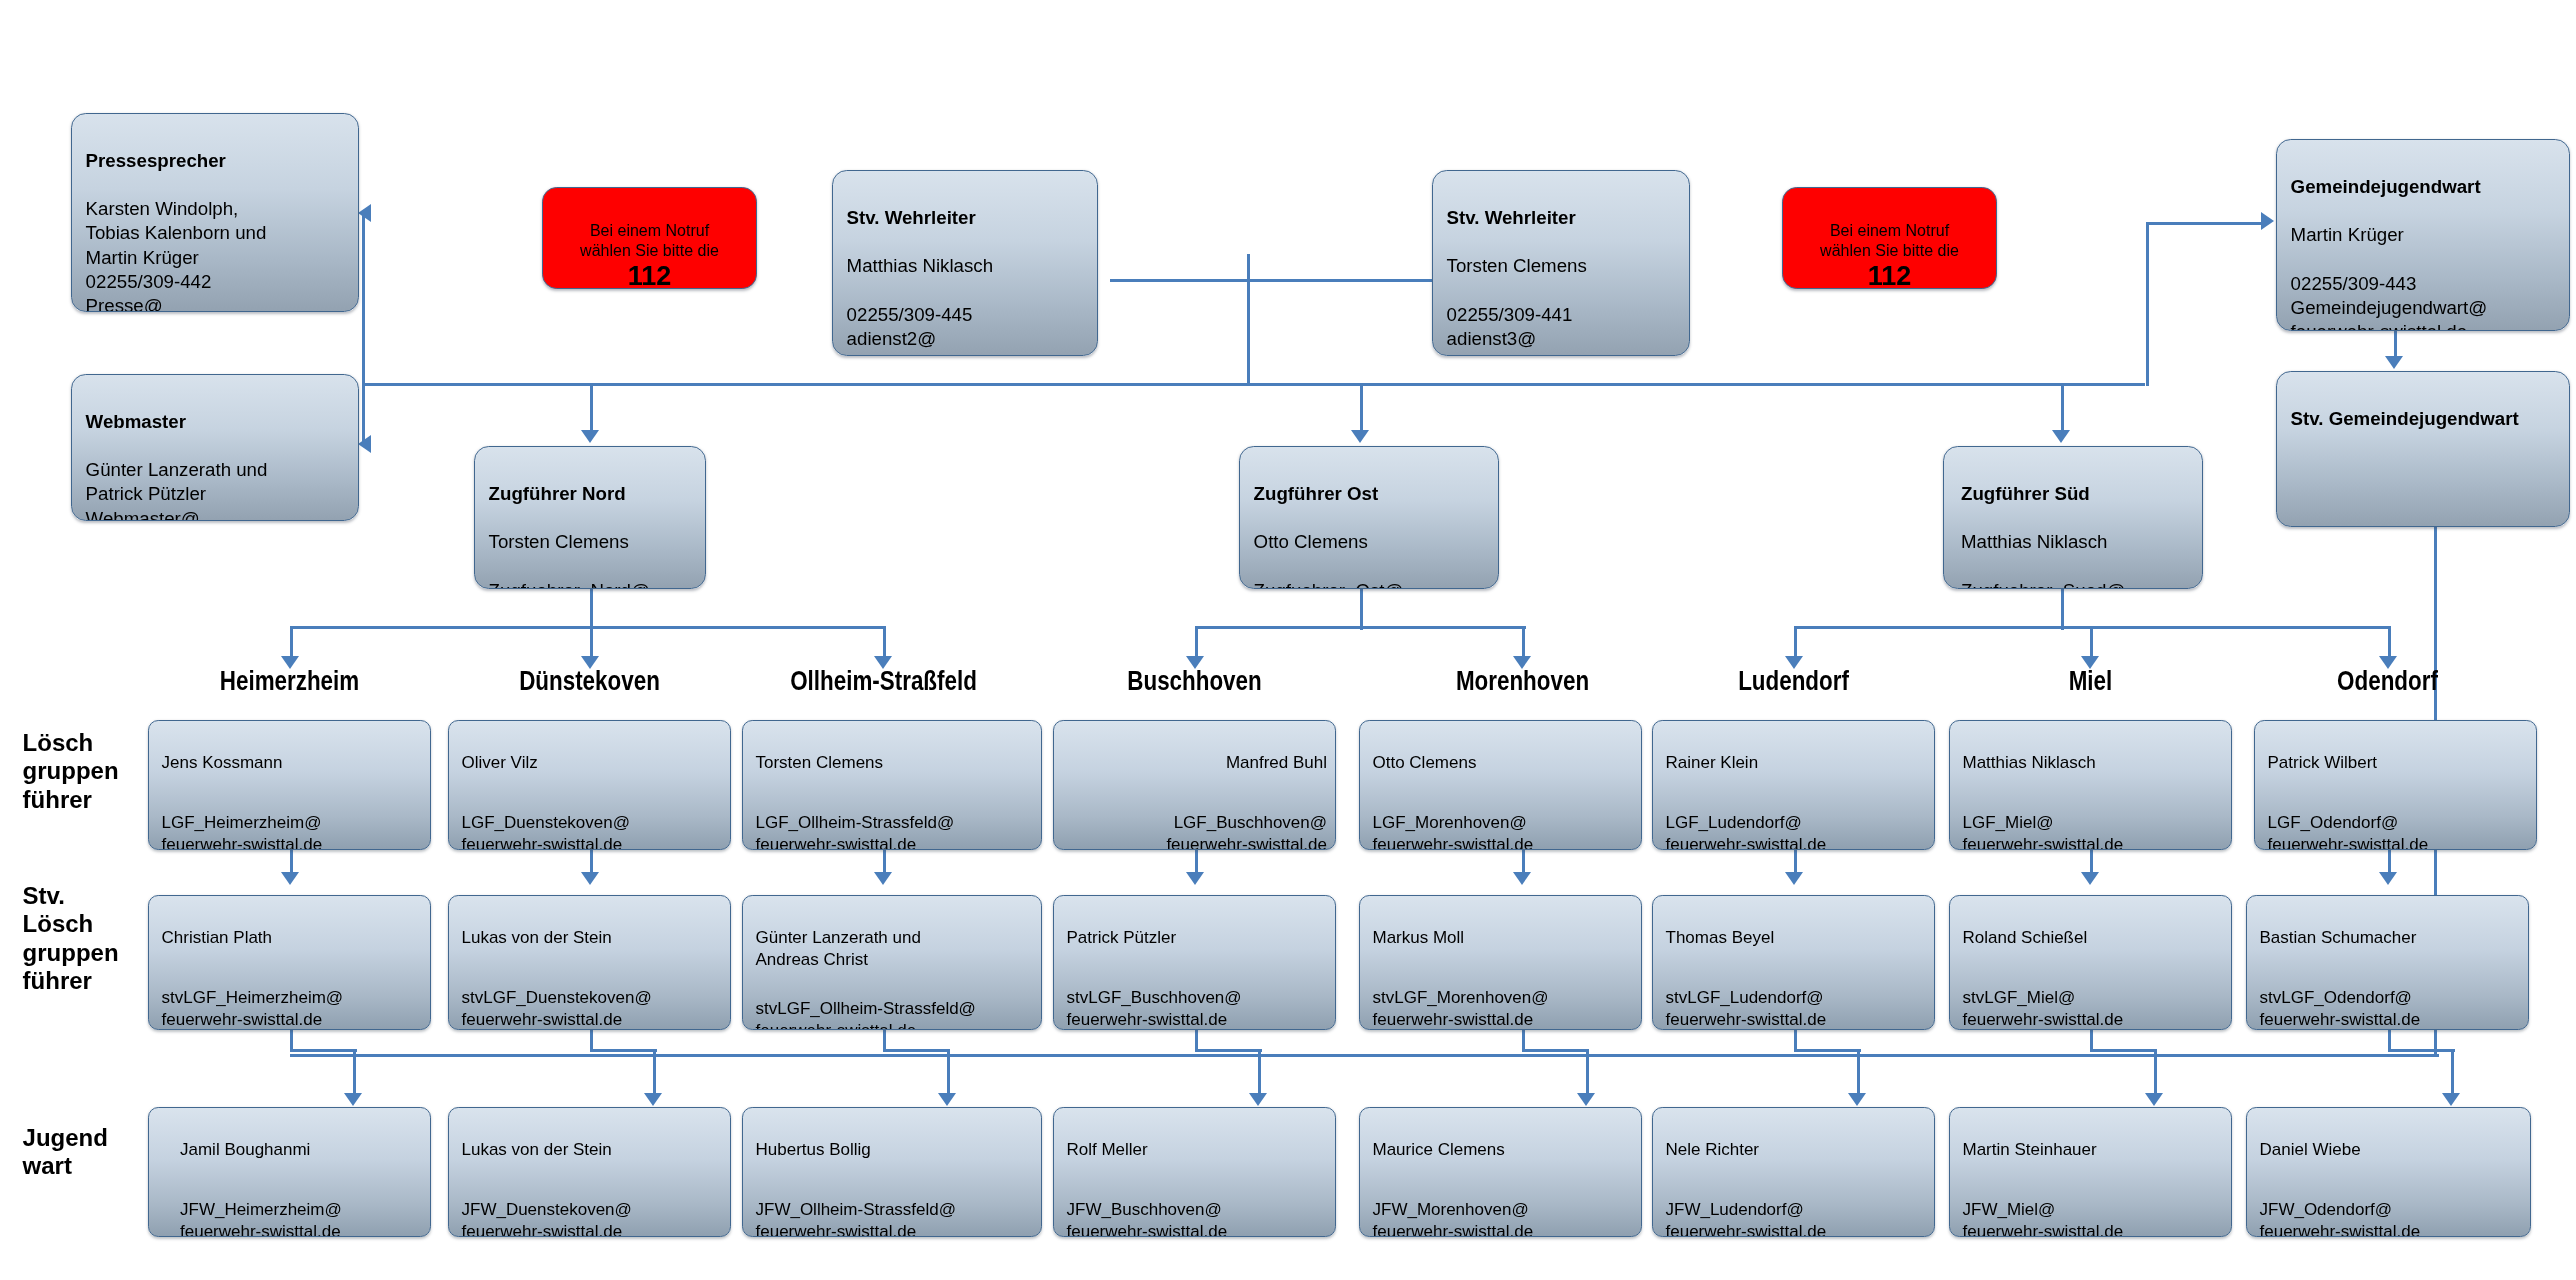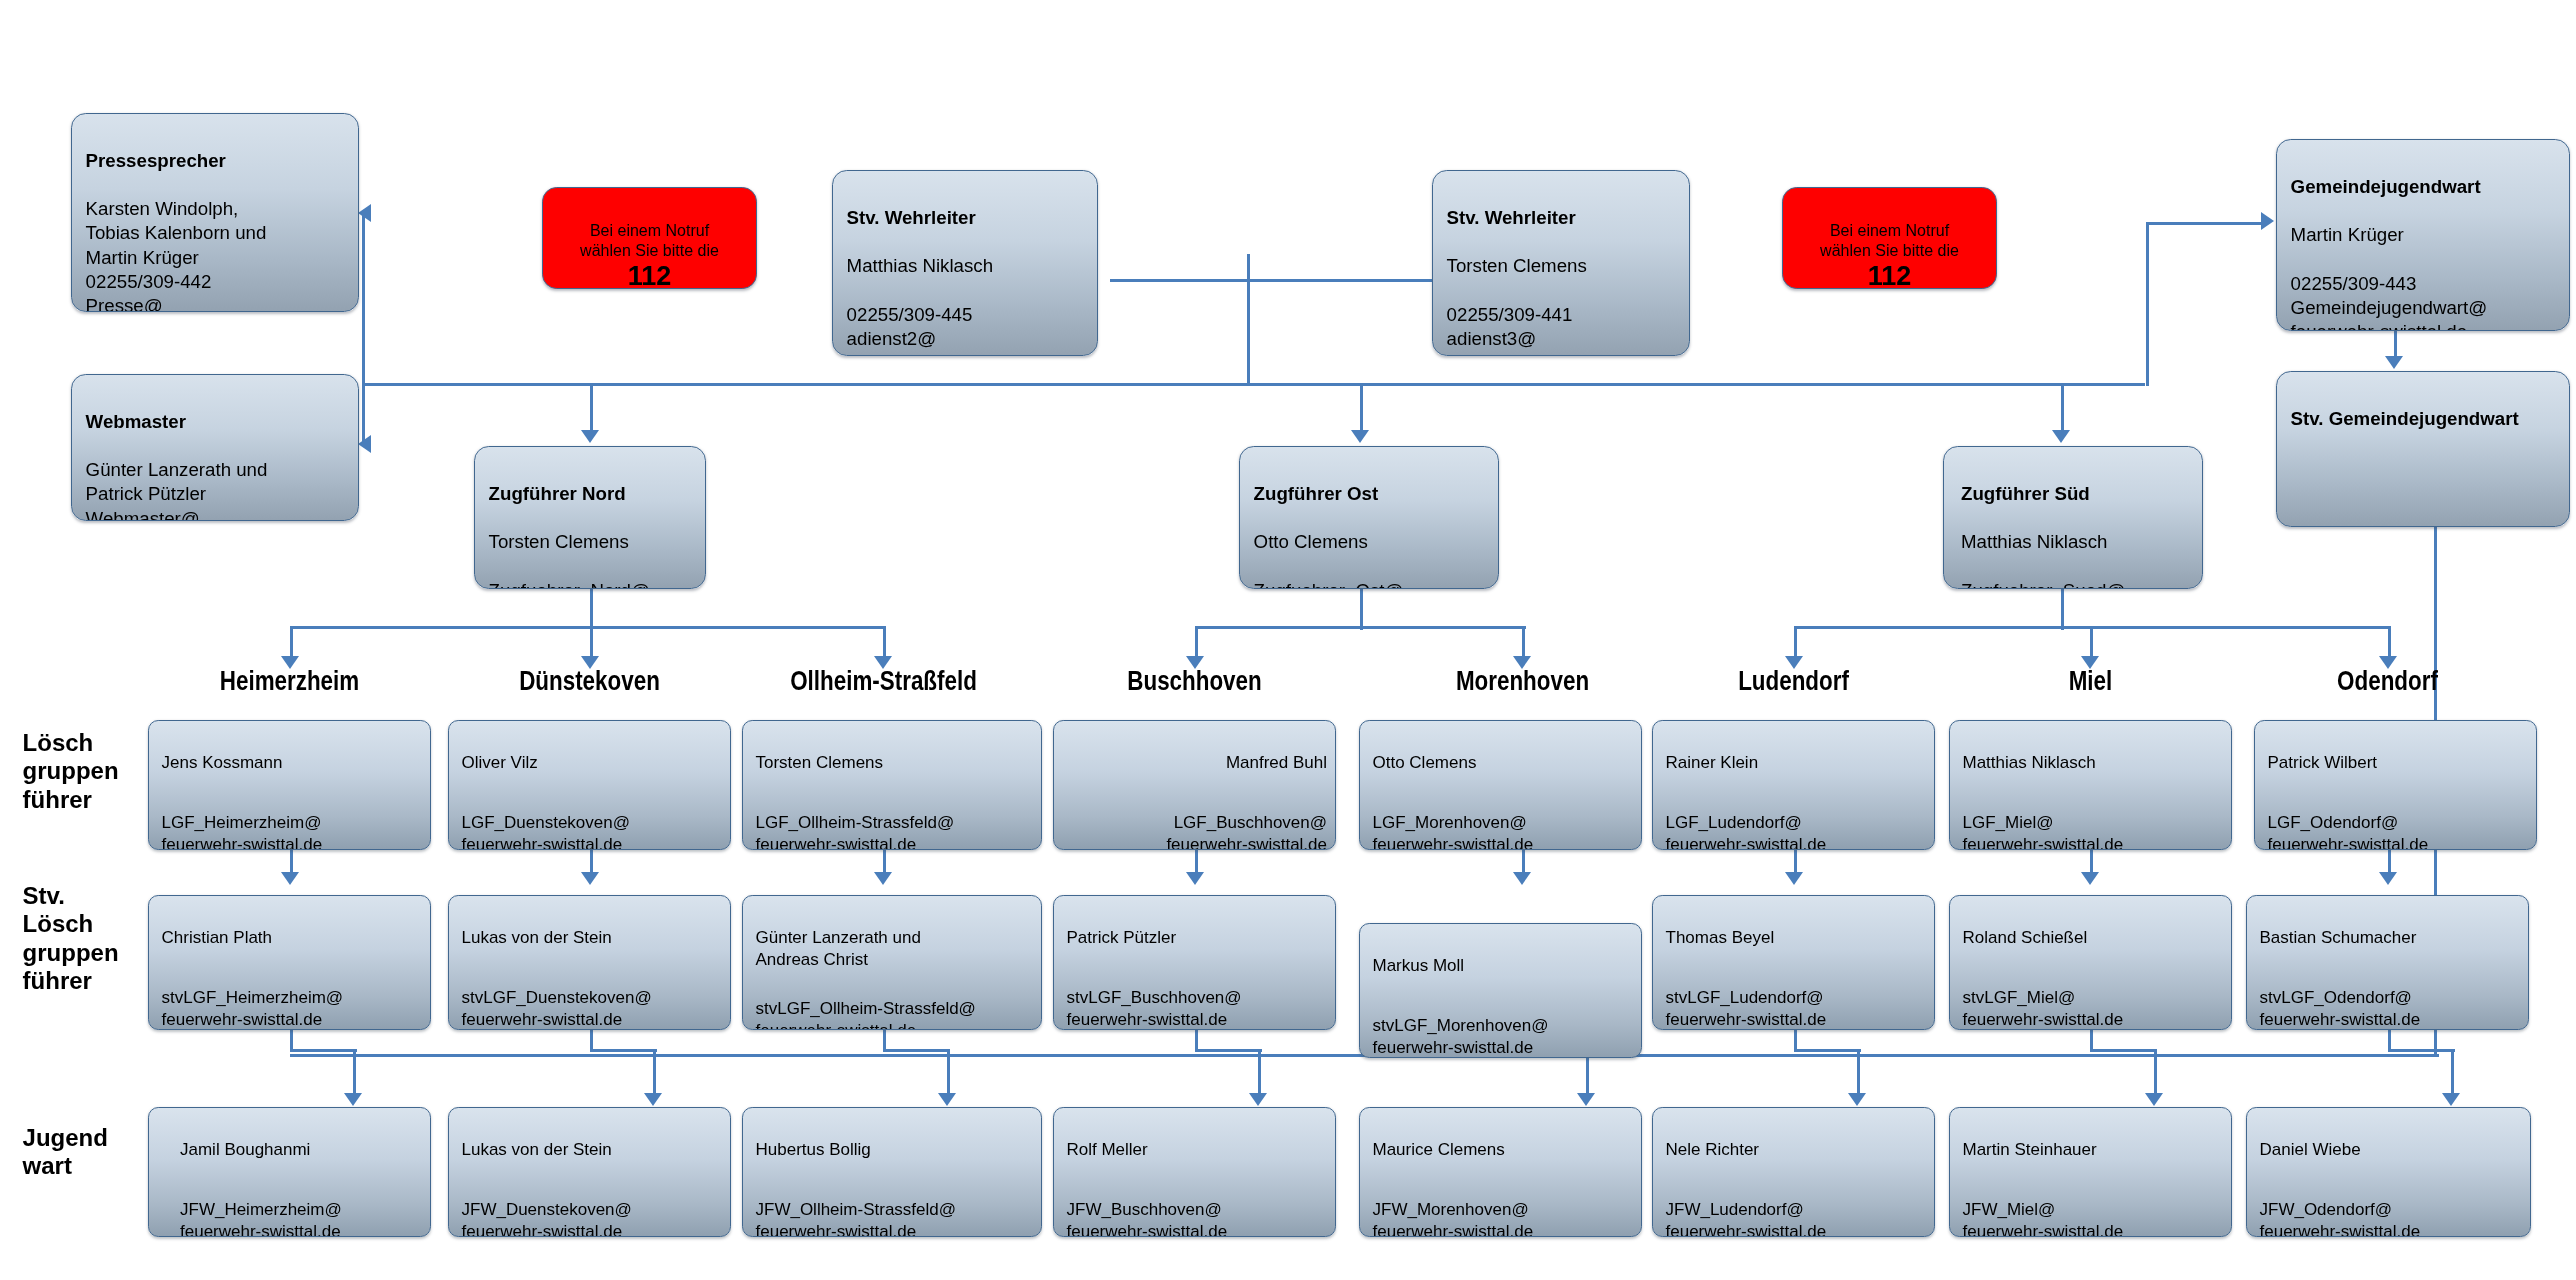--- a/index.html
+++ b/index.html
@@ -376,21 +376,21 @@
     <span class="nm">Günter Lanzerath und
 Andreas Christ</span>
     <span class="mail">stvLGF_Ollheim-Strassfeld@
 feuerwehr-swisttal.de</span>
   </div>
   <div class="cell" style="left:1053px; top:895px; width:283px; height:135px;">
     <span class="nm">Patrick Pützler</span>
     <span class="mail">stvLGF_Buschhoven@
 feuerwehr-swisttal.de</span>
   </div>
-  <div class="cell" style="left:1359px; top:895px; width:283px; height:135px;margin-top:28px;">
+  <div class="cell" style="left:1359px; top:895px; width:283px; height:135px;">
     <span class="nm">Markus Moll</span>
     <span class="mail">stvLGF_Morenhoven@
 feuerwehr-swisttal.de</span>
   </div>
   <div class="cell" style="left:1652px; top:895px; width:283px; height:135px;">
     <span class="nm">Thomas Beyel</span>
     <span class="mail">stvLGF_Ludendorf@
 feuerwehr-swisttal.de</span>
   </div>
   <div class="cell" style="left:1949px; top:895px; width:283px; height:135px;">

